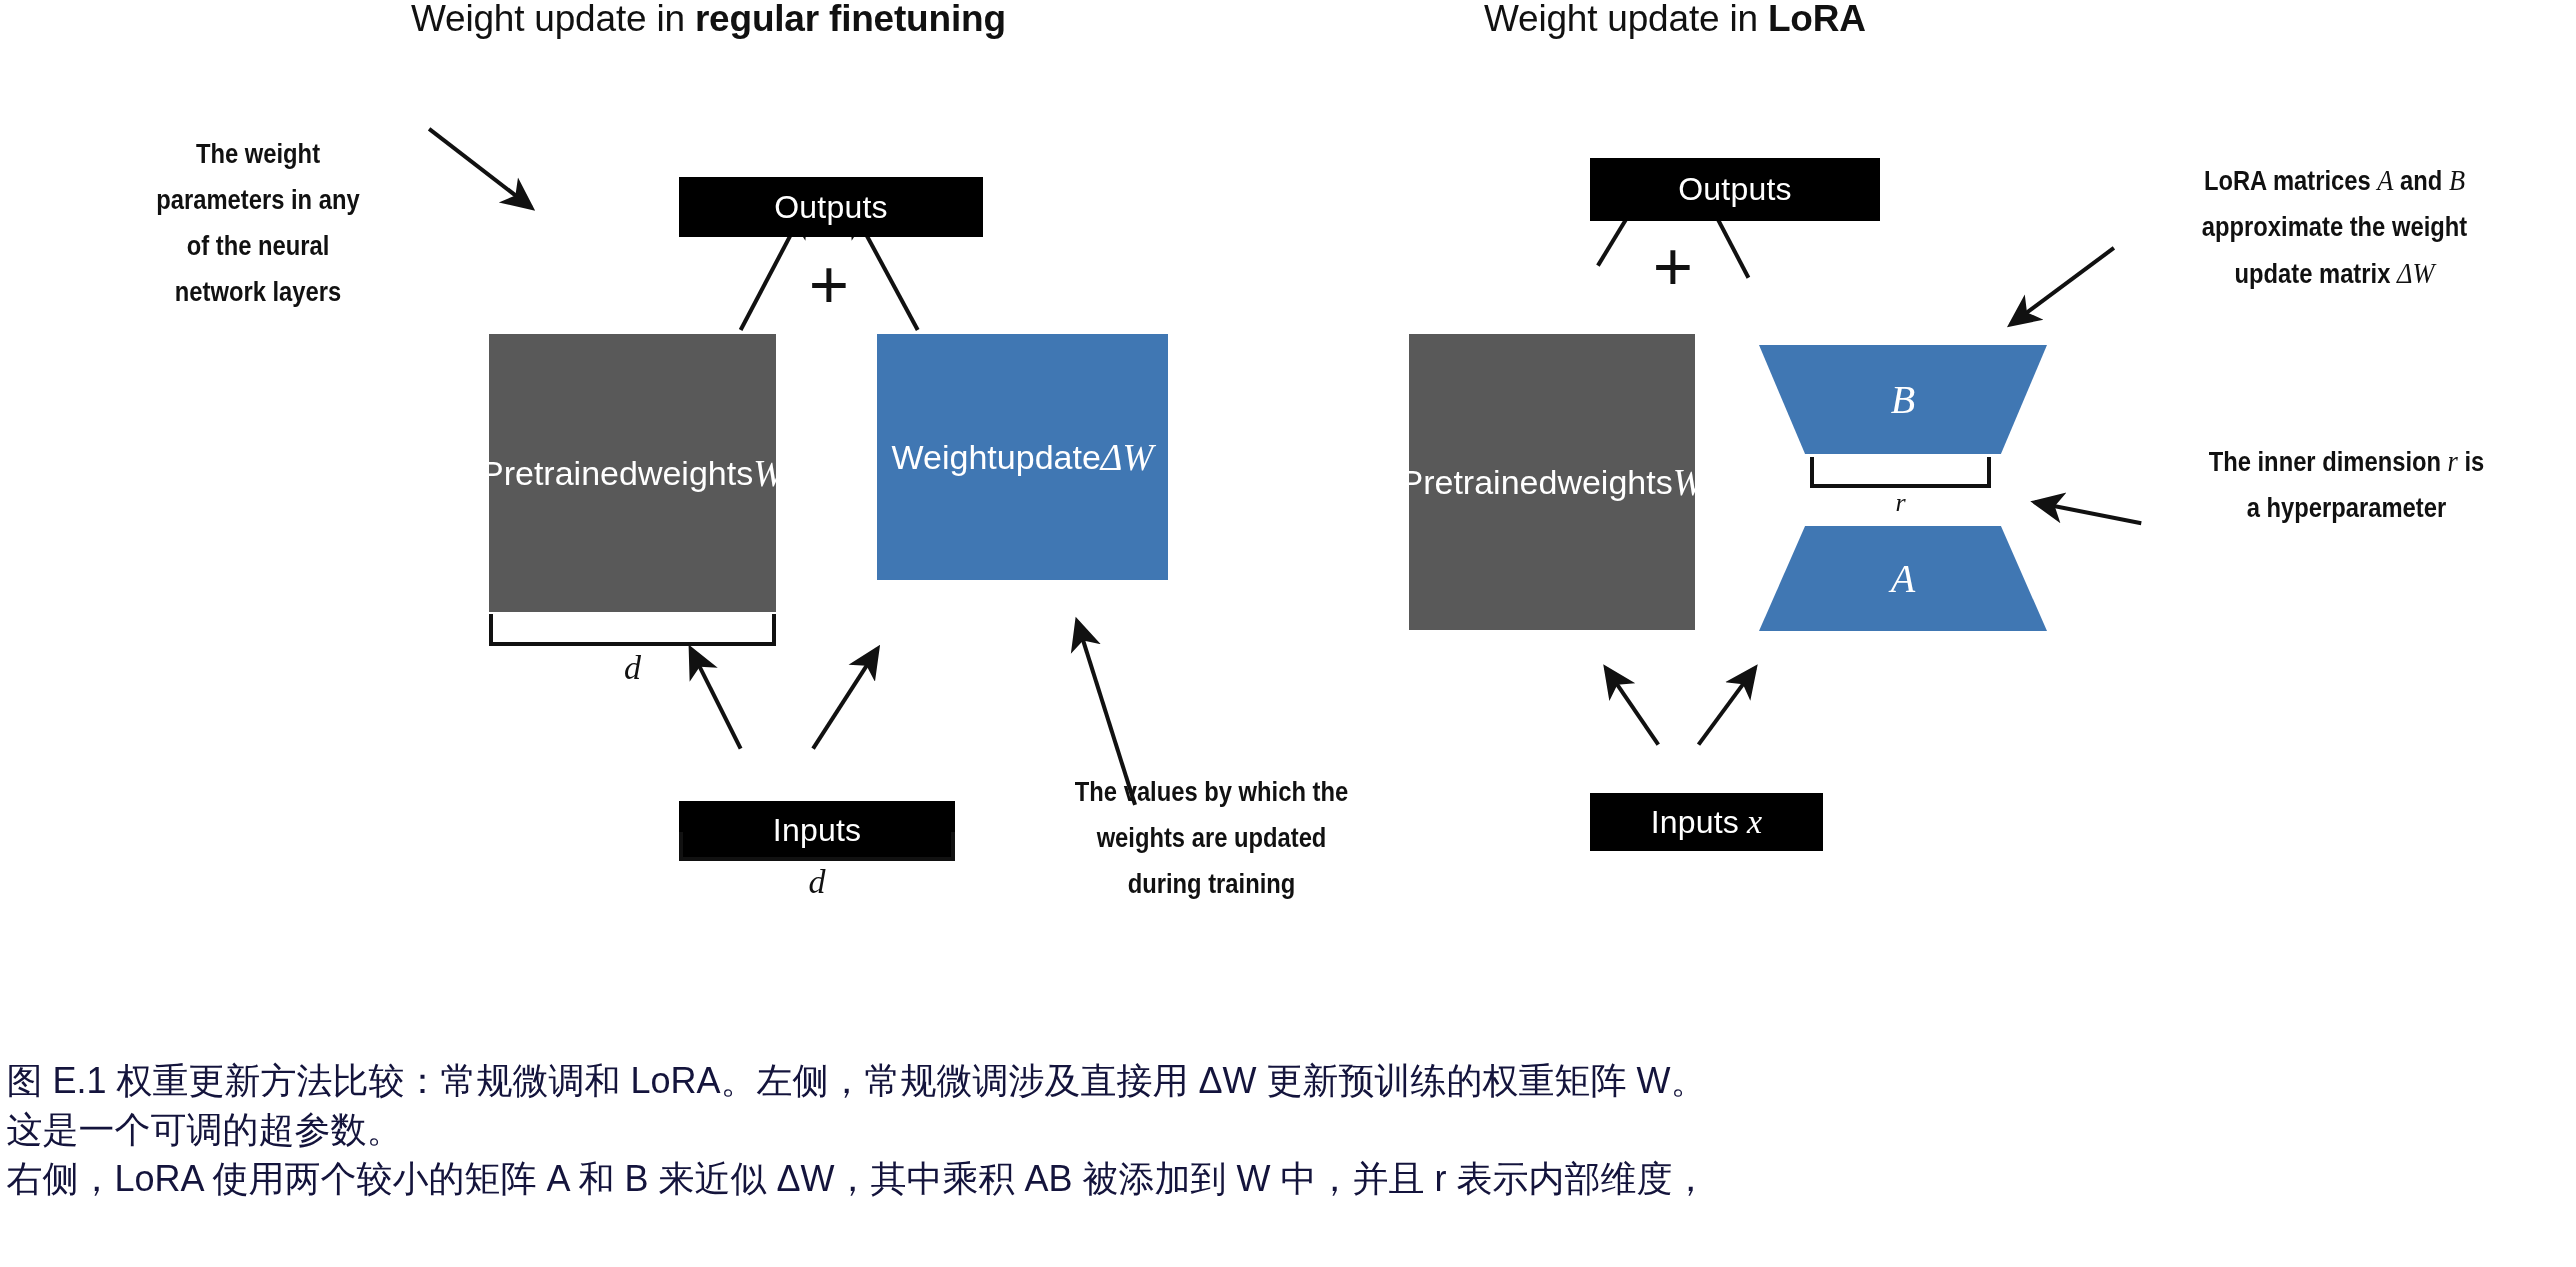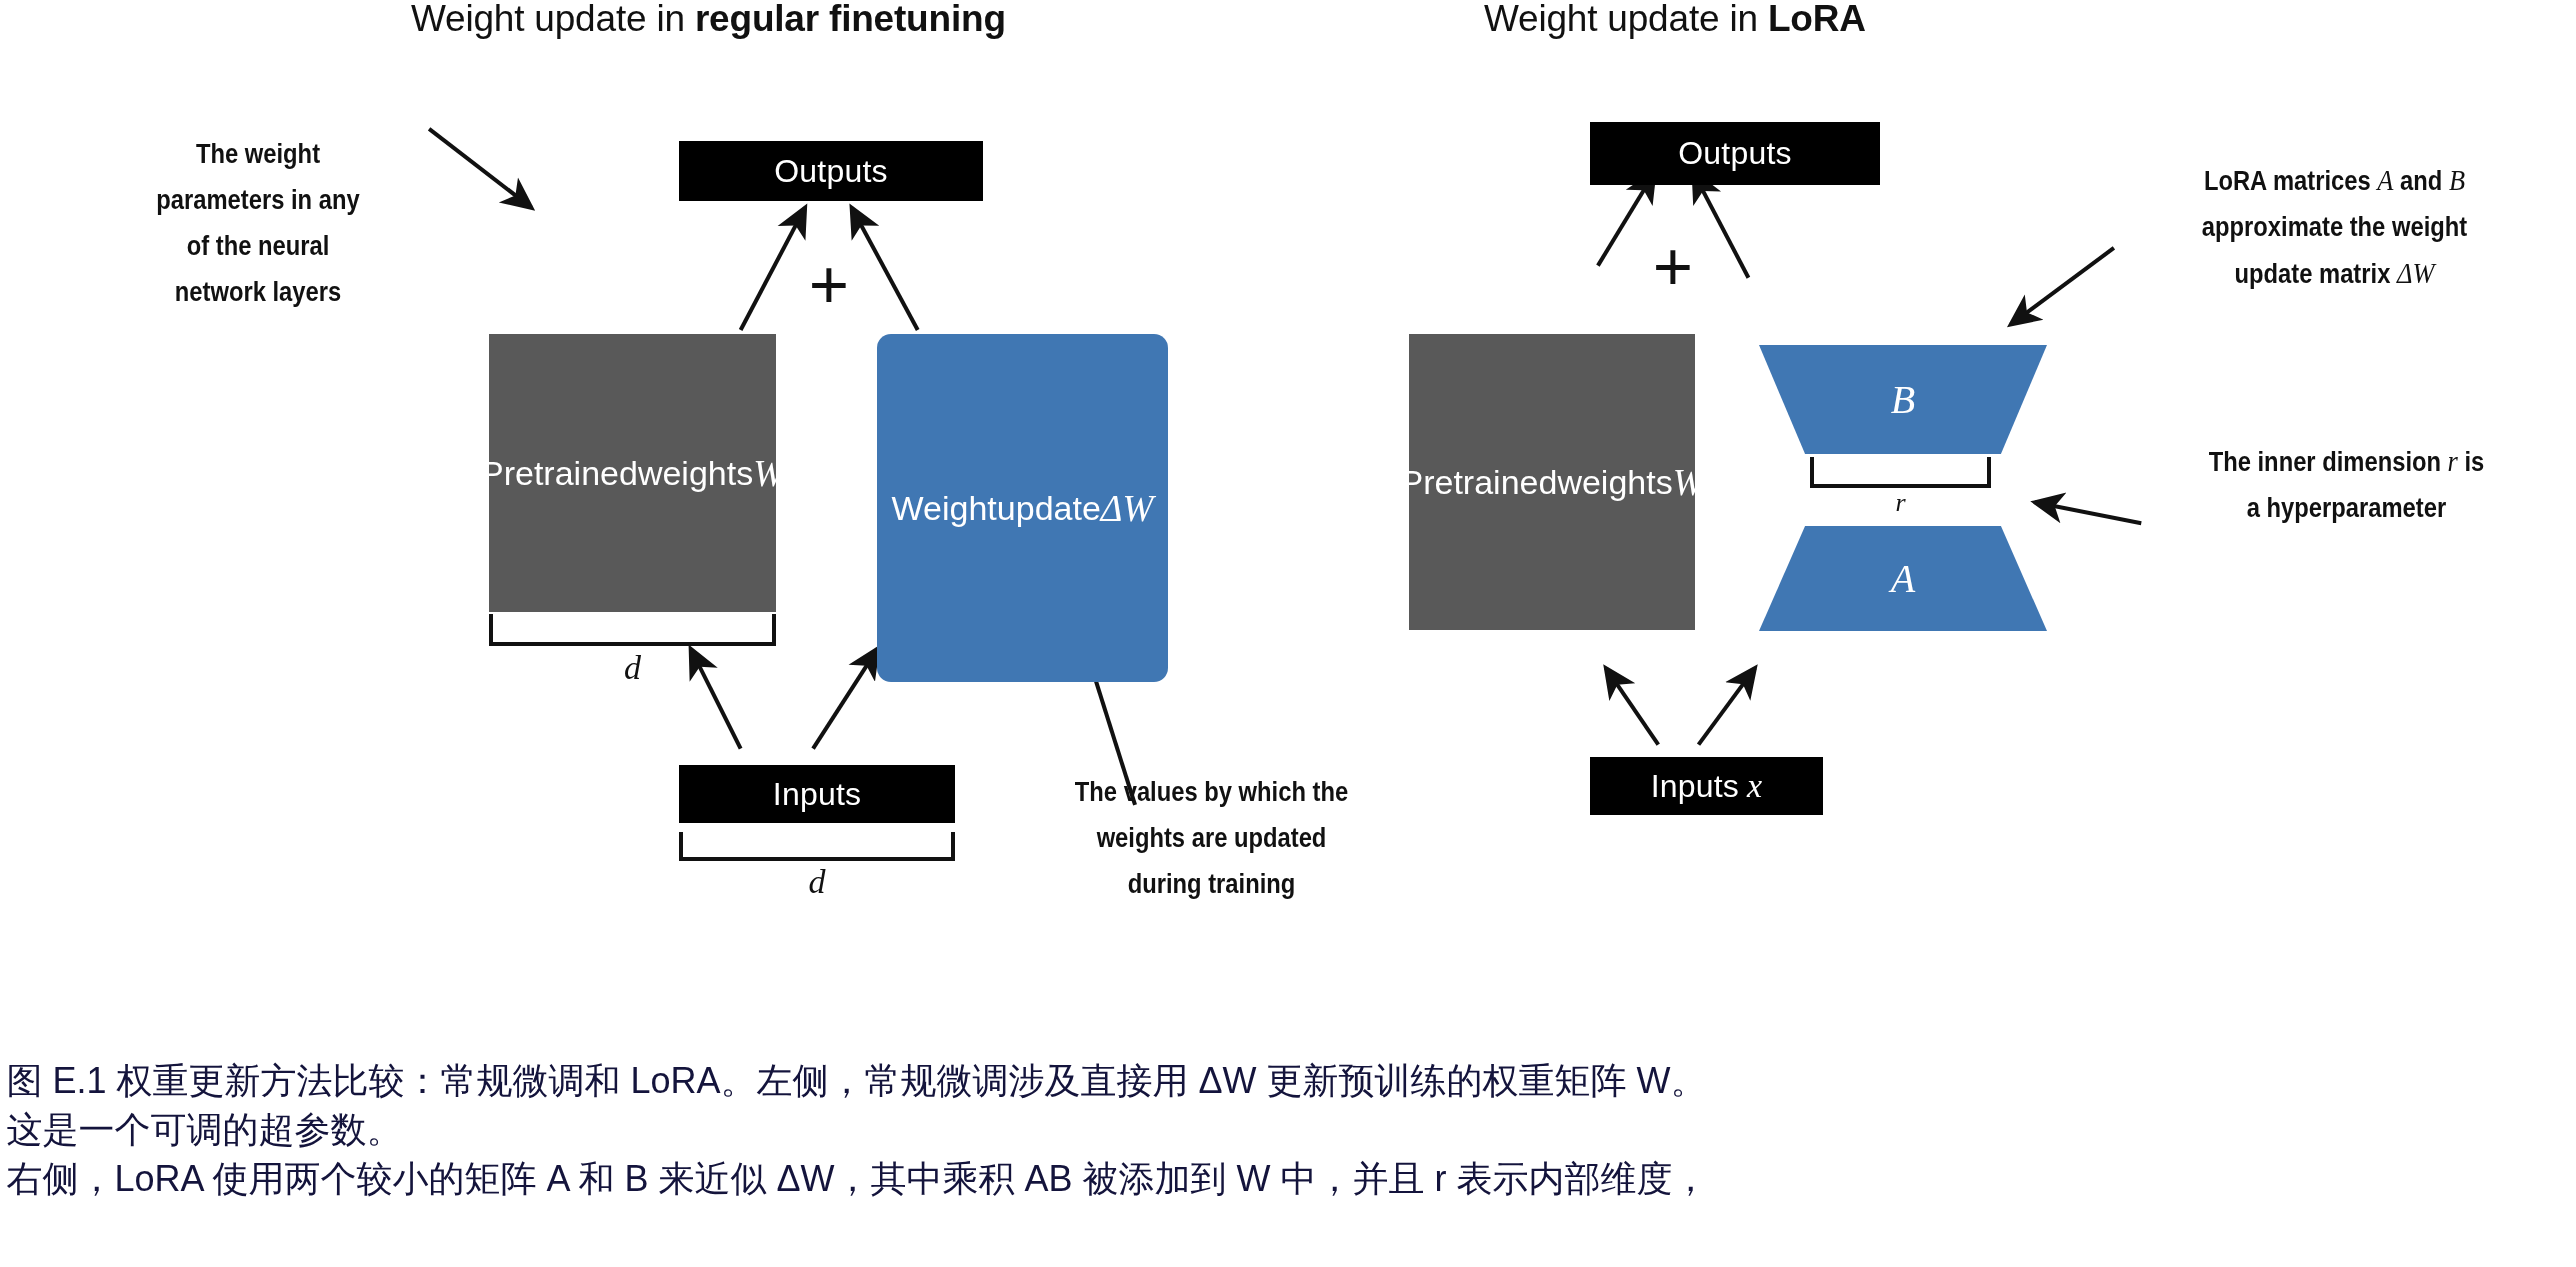--- a/index.html
+++ b/index.html
@@ -51,20 +51,21 @@
   .box-dark {
     background: #000000;
     color: #ffffff;
     display: flex;
     align-items: center;
     justify-content: center;
     font-family: "Liberation Sans", sans-serif;
     font-size: 32px;
     font-weight: 400;
     letter-spacing: 0.2px;
+    margin-top: 36px;
   }
   .box-dark .mi {
     font-family: "Liberation Serif", serif;
     font-style: italic;
     font-size: 34px;
     margin-left: 8px;
   }
 
   
   .box-matrix {
@@ -184,21 +185,21 @@
 <div class="abs box-dark" style="left:679px; top:141px; width:304px; height:60px;">Outputs</div>
 
 <div class="abs plus" style="left:805px; top:250px; width:48px; text-align:center;">+</div>
 
 <div class="abs box-matrix" style="left:489px; top:334px; width:287px; height:278px; background:#595959;">
   <div>Pretrained</div>
   <div>weights</div>
   <div class="mi">W</div>
 </div>
 
-<div class="abs box-matrix" style="left:877px; top:334px; width:291px; height:348px; background:#4077B3;border-radius:14px;">
+<div class="abs box-matrix" style="left:877px; top:334px; width:291px; height:246px; background:#4077B3;">
   <div>Weight</div>
   <div>update</div>
   <div class="mi">ΔW</div>
 </div>
 
 <div class="abs bracket" style="left:489px; top:614px; width:287px; height:32px;"></div>
 <div class="abs dim-label" style="left:489px; top:649px; width:287px;">d</div>
 
 <div class="abs box-dark" style="left:679px; top:765px; width:276px; height:58px;">Inputs</div>
 

